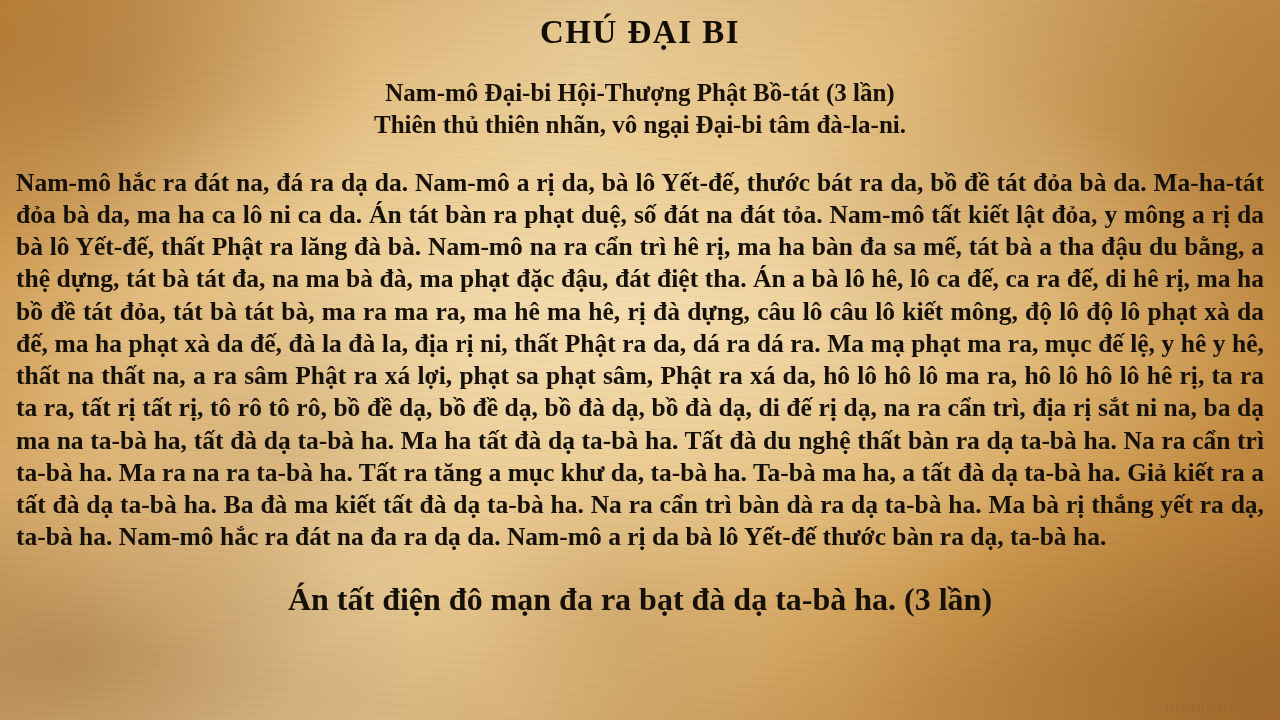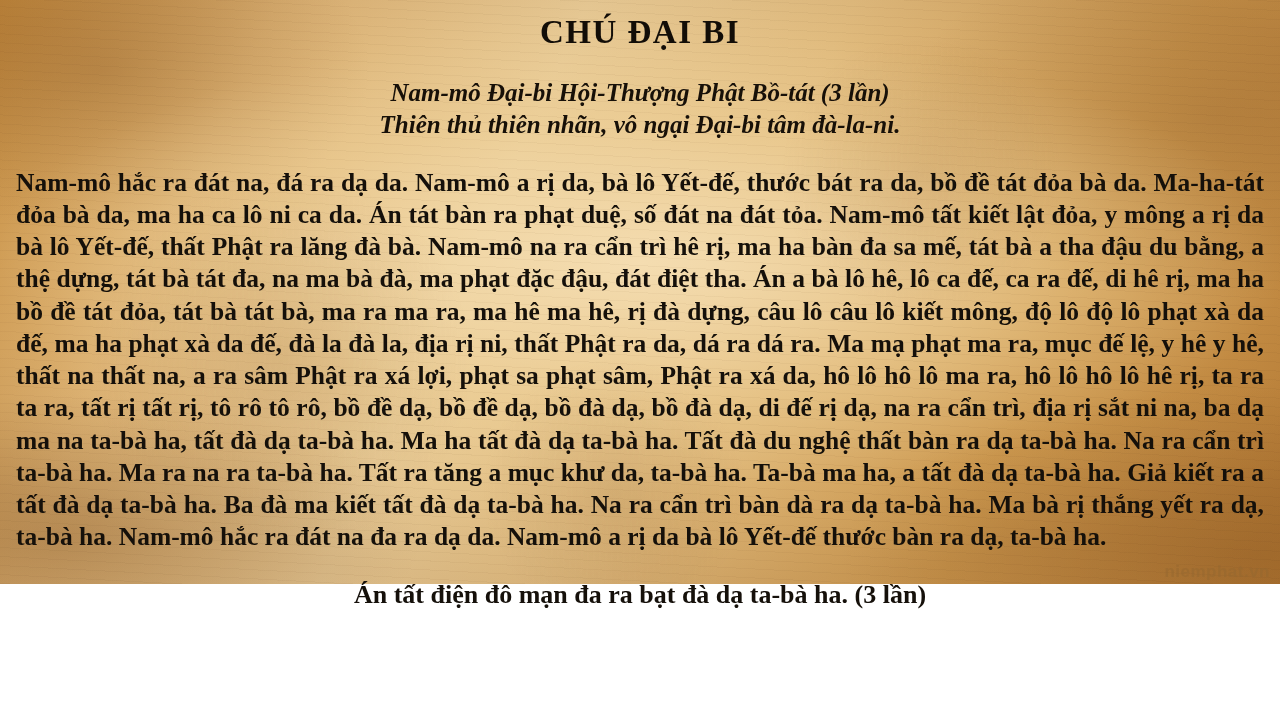--- a/index.html
+++ b/index.html
@@ -8,21 +8,21 @@
   }
   body {
     width: 1280px;
     height: 720px;
     overflow: hidden;
     font-family: "Liberation Serif", serif;
   }
   .page {
     position: relative;
     width: 1280px;
-    height: 584px;
+    height: 720px;
     box-sizing: border-box;
     
     background-color: #d9a962;
     background-image:
       radial-gradient(ellipse 70% 55% at 50% 45%, rgba(245,222,179,0.92) 0%, rgba(233,200,142,0.55) 45%, rgba(190,138,72,0.18) 72%, rgba(150,98,44,0.22) 100%),
       radial-gradient(ellipse 30% 40% at 8% 12%, rgba(120,72,26,0.30) 0%, rgba(120,72,26,0) 70%),
       radial-gradient(ellipse 35% 45% at 95% 20%, rgba(120,72,26,0.28) 0%, rgba(120,72,26,0) 70%),
       radial-gradient(ellipse 40% 35% at 5% 92%, rgba(110,64,20,0.32) 0%, rgba(110,64,20,0) 70%),
       radial-gradient(ellipse 45% 40% at 98% 95%, rgba(110,64,20,0.30) 0%, rgba(110,64,20,0) 72%),
       linear-gradient(115deg, #c98f3f 0%, #e3bb7d 18%, #f0d7a5 38%, #e8c68a 55%, #cf9b50 78%, #b87c34 100%);
@@ -55,38 +55,37 @@
     letter-spacing: 1.5px;
     margin: 8px 0 26px 0;
     color: #120d07;
   }
   .invocation {
     text-align: center;
     font-weight: bold;
     font-size: 25px;
     line-height: 1.28;
     color: #171008;
-    font-style: italic;
   }
   .invocation .line {
     display: block;
   }
   .body-text {
     font-weight: bold;
     font-size: 25.5px;
     line-height: 1.265;
     text-align: justify;
     text-justify: inter-word;
     color: #15100a;
     hyphens: none;
   }
   .closing {
     text-align: center;
     font-weight: bold;
-    font-size: 26px;
+    font-size: 32px;
     line-height: 1.265;
     margin-top: 1px;
     color: #15100a;
   }
   .watermark {
     position: absolute;
     right: 10px;
     bottom: 2px;
     z-index: 3;
     font-family: "Liberation Sans", sans-serif;

